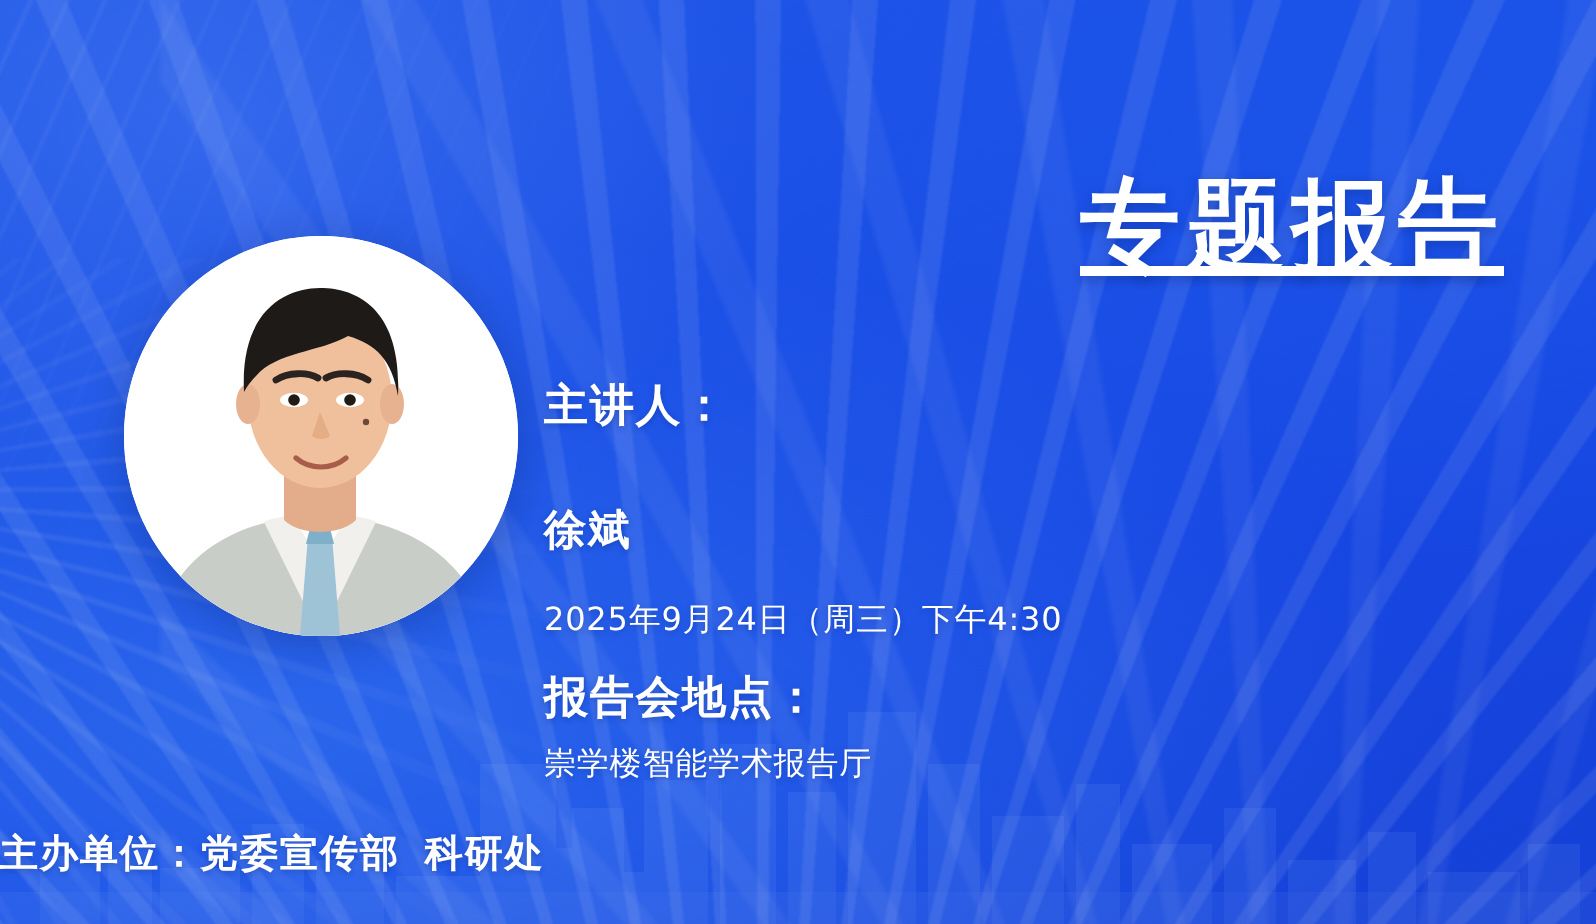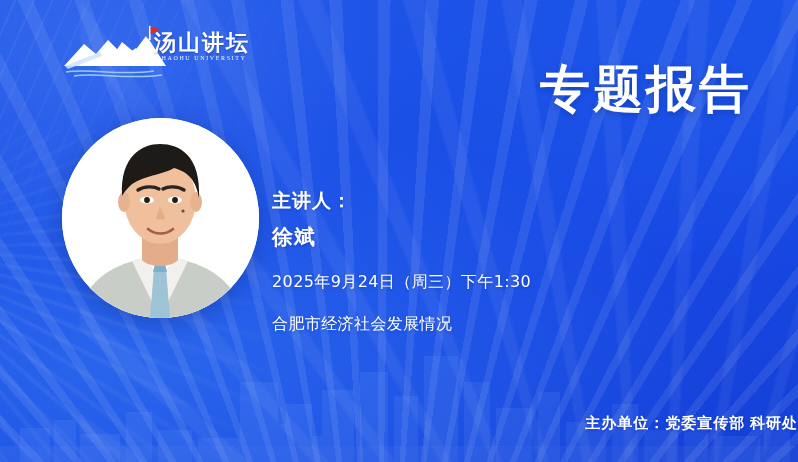--- a/index.html
+++ b/index.html
@@ -96,72 +96,73 @@
     position:absolute;right:46px;top:58px;width:600px;text-align:right;
   }
   .headline-1{
     font-size:40px;line-height:1.08;font-weight:700;color:#ffffff;
     letter-spacing:1px;
     font-family:"DejaVu Sans","Liberation Sans",sans-serif;
     text-shadow:0 2px 6px rgba(0,25,90,0.30);
     white-space:nowrap;
   }
   .headline-2{
-    margin-top:4px;
+    margin-top:28px;
     font-size:50px;line-height:1.08;font-weight:700;color:#ffffff;
     letter-spacing:3px;
     font-family:"DejaVu Sans","Liberation Sans",sans-serif;
     text-shadow:0 2px 6px rgba(0,25,90,0.30);
     white-space:nowrap;
+    text-decoration:underline;
   }
 
   
   .portrait{
     position:absolute;left:62px;top:118px;width:197px;height:200px;
     border-radius:50%;overflow:hidden;background:#ffffff;
     box-shadow:0 4px 22px rgba(0,15,70,0.25);
   }
   .portrait svg{display:block;width:100%;height:100%;}
 
   
   .details{
     position:absolute;left:272px;top:188px;width:430px;color:#ffffff;
   }
   .d-label{
-    font-size:19px;font-weight:700;letter-spacing:1px;
+    font-size:22px;font-weight:700;letter-spacing:1px;
     font-family:Liberation Mono, monospace;
     text-shadow:0 1px 3px rgba(0,25,90,0.28);
     white-space:nowrap;
   }
   .d-value{
     font-size:16px;font-weight:400;letter-spacing:.4px;
     font-family:"DejaVu Sans","Liberation Sans",sans-serif;
     text-shadow:0 1px 3px rgba(0,25,90,0.25);
     white-space:nowrap;
   }
-  .speaker-row{display:flex;align-items:center;gap:20px;}
+  .speaker-row{display:flex;align-items:center;gap:20px;margin-top:24px;}
   .speaker-name{
     font-size:21px;font-weight:700;letter-spacing:1px;
     font-family:"DejaVu Sans","Liberation Sans",sans-serif;
     text-shadow:0 1px 3px rgba(0,25,90,0.28);
   }
   .speaker-title{
     font-size:13.5px;font-weight:700;letter-spacing:.3px;
     font-family:"DejaVu Sans","Liberation Sans",sans-serif;
     text-shadow:0 1px 3px rgba(0,25,90,0.25);
   }
   .gap-a{height:9px;}
   .gap-b{height:13px;}
   .gap-c{height:8px;}
 
   
   .footer{
-    position:absolute;left:0;right:0;top:414px;text-align:right;
-    font-size:15px;font-weight:700;color:#ffffff;letter-spacing:1px;
-    font-family:Liberation Serif, serif;
+    position:absolute;left:0;right:0;top:414px;text-align:left;
+    font-size:19px;font-weight:700;color:#ffffff;letter-spacing:1px;
+    font-family:Liberation Mono, monospace;
     text-shadow:0 1px 3px rgba(0,25,90,0.28);
   }
 </style>
 </head>
 <body>
 
 <div class="poster">
 
   <div class="rays-fan"></div>
   <div class="rays-fan2"></div>
@@ -196,40 +197,20 @@
         <rect x="684" y="74" width="24" height="46"></rect>
         <rect x="714" y="94" width="46" height="26"></rect>
         <rect x="764" y="80" width="26" height="40"></rect>
       </g>
       <g fill="#bcd8ff" opacity="0.35">
         <rect x="0" y="104" width="798" height="16"></rect>
       </g>
     </svg>
   </div>
 
-  <div class="logo">
-    <svg viewBox="0 0 175 56" aria-hidden="true">
-      <g>
-        <path d="M2 44 L22 22 L34 32 L46 18 L62 34 L74 26 L90 44 Z" fill="#ffffff"></path>
-        <path d="M44 44 L60 20 L72 30 L84 14 L100 44 Z" fill="#ffffff"></path>
-        <path d="M70 44 L86 16 L104 44 Z" fill="#ffffff"></path>
-        <path d="M3 44 L38 30 L40 34 L6 47 Z" fill="#cfe3ff" opacity=".85"></path>
-      </g>
-      <g>
-        <rect x="87" y="4" width="1.6" height="14" fill="#ffffff"></rect>
-        <path d="M88.6 5 L99 7.2 L88.6 12 Z" fill="#e02b20"></path>
-      </g>
-      <g stroke="#9fd0f5" fill="none" stroke-width="1.4" opacity=".95">
-        <path d="M4 50 C28 46, 56 54, 92 49"></path>
-        <path d="M12 54 C36 50, 62 58, 100 53"></path>
-      </g>
-    </svg>
-    <div class="logo-cn">汤山讲坛</div>
-    <div class="logo-en">CHAOHU UNIVERSITY</div>
-  </div>
 
   <div class="headline">
     <div class="headline-2">专题报告</div>
   </div>
 
   <div class="portrait">
     <svg viewBox="0 0 197 200" aria-hidden="true">
       <rect width="197" height="200" fill="#ffffff"></rect>
 
       <path d="M16 200 C22 160, 58 140, 98 140 C138 140, 174 160, 182 200 Z" fill="#c9cdc8"></path>
@@ -266,21 +247,22 @@
   </div>
 
   <div class="details">
     <div class="d-label">主讲人：</div>
     <div class="gap-a"></div>
     <div class="speaker-row">
       <span class="speaker-name">徐斌</span>
     </div>
     <div class="gap-b"></div>
     <div class="gap-c"></div>
-    <div class="d-value">2025年9月24日（周三）下午1:30</div>
+    <div class="d-value">2025年9月24日（周三）下午4:30</div>
     <div class="gap-b"></div>
+    <div class="d-label">报告会地点：</div>
     <div class="gap-c"></div>
-    <div class="d-value">合肥市经济社会发展情况</div>
+    <div class="d-value">崇学楼智能学术报告厅</div>
   </div>
 
   <div class="footer">主办单位：党委宣传部  科研处</div>
 
 </div>
 
 </body></html>

